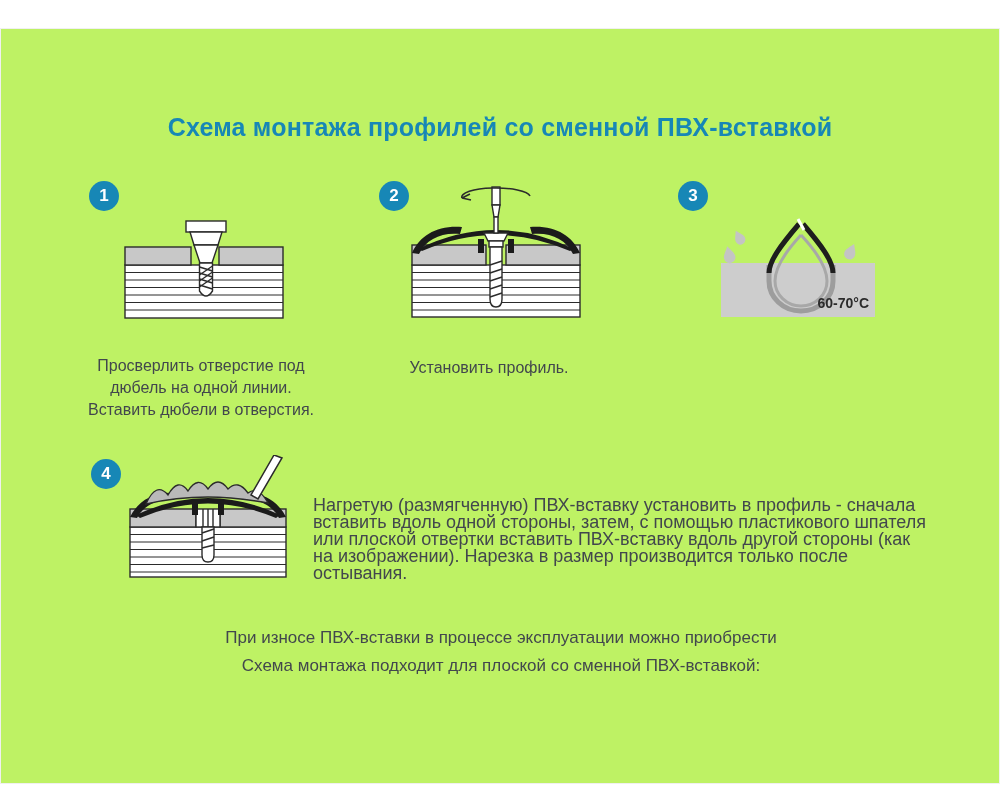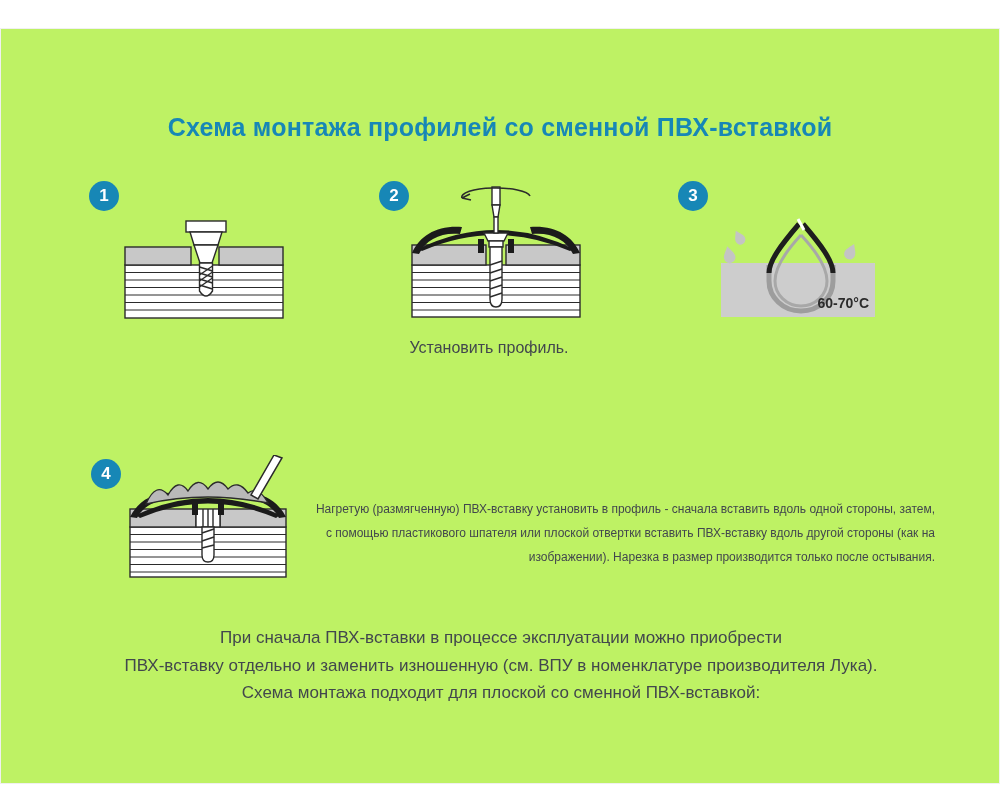--- a/index.html
+++ b/index.html
@@ -14,21 +14,21 @@
   }
   .badge{
     position:absolute;width:30px;height:30px;border-radius:50%;
     background:#1787b6;color:#ffffff;font-weight:700;font-size:17px;
     display:flex;align-items:center;justify-content:center;
   }
   .caption{
     position:absolute;font-size:16px;line-height:22px;text-align:center;color:#42474d;
   }
   .bigtext{
-    position:absolute;font-size:12px;line-height:24px;text-align:right;color:#42474d;
+    position:absolute;font-size:18px;line-height:17px;text-align:left;color:#42474d;
   }
   .footer{
     position:absolute;left:80px;top:595px;width:840px;text-align:center;
     font-size:17px;line-height:27.5px;color:#42474d;
   }
   .ill{position:absolute;}
   svg text{font-family:"Liberation Sans",sans-serif;}
 </style>
 </head>
 <body>
@@ -136,22 +136,22 @@
       <path d="M12,60 Q84,26 156,60 L152,63 Q84,34 16,63 Z"></path>
       <path d="M6,62 C14,46 30,36 52,38 L50,45 C34,43 20,50 13,63 Z"></path>
       <path d="M162,62 C154,46 138,36 116,38 L118,45 C134,43 148,50 155,63 Z"></path>
       <rect x="68" y="48" width="6" height="12"></rect>
       <rect x="94" y="48" width="6" height="12"></rect>
     </g>
     <path fill="#b9b9b9" stroke="#2b2b2b" stroke-width="1.3" d="M22,49 Q32,26 44,40 Q54,22 64,36 Q74,20 84,34 Q94,20 104,34 Q114,24 124,38 Q134,30 144,48 Q110,42 84,42 Q52,42 22,49 Z"></path>
     <path fill="#ffffff" stroke="#2b2b2b" stroke-width="1.5" d="M150,0 L158,3 L134,44 L127,40 Z"></path>
   </svg>
 
-  <div class="caption" style="left:378px;top:308px;width:220px;">Установить профиль.</div>
+  <div class="caption" style="left:85px;top:326px;width:230px;">Просверлить отверстие под дюбель на одной линии. Вставить дюбели в отверстия.</div>
+  <div class="caption" style="left:378px;top:328px;width:220px;">Установить профиль.</div>
   <div class="bigtext" style="left:312px;top:468px;width:622px;">Нагретую (размягченную) ПВХ-вставку установить в профиль - сначала вставить вдоль одной стороны, затем, с помощью пластикового шпателя или плоской отвертки вставить ПВХ-вставку вдоль другой стороны (как на изображении). Нарезка в размер производится только после остывания.</div>
 
   <div class="footer">
-    <div>При сначала ПВХ-вставки в процессе эксплуатации можно приобрести</div>
-    <div>ПВХ-вставку отдельно и заменить изношенную (см. ВПУ в номенклатуре производителя Лука).</div>
+    <div>При износе ПВХ-вставки в процессе эксплуатации можно приобрести</div>
     <div>Схема монтажа подходит для плоской со сменной ПВХ-вставкой:</div>
   </div>
 
 </div>
 
 </body></html>

